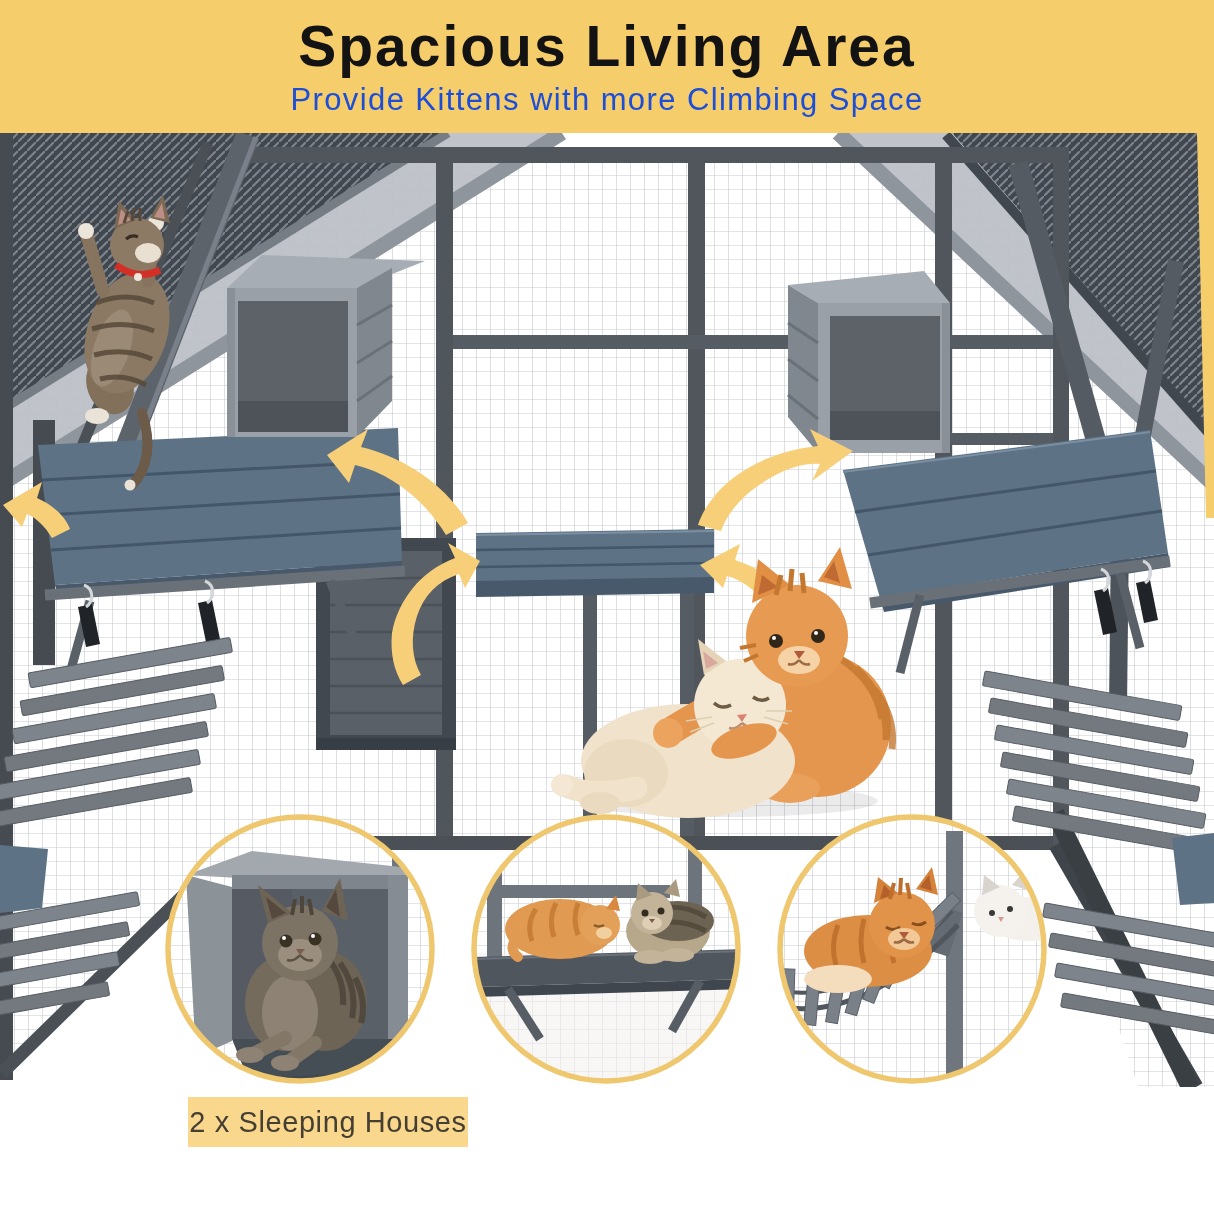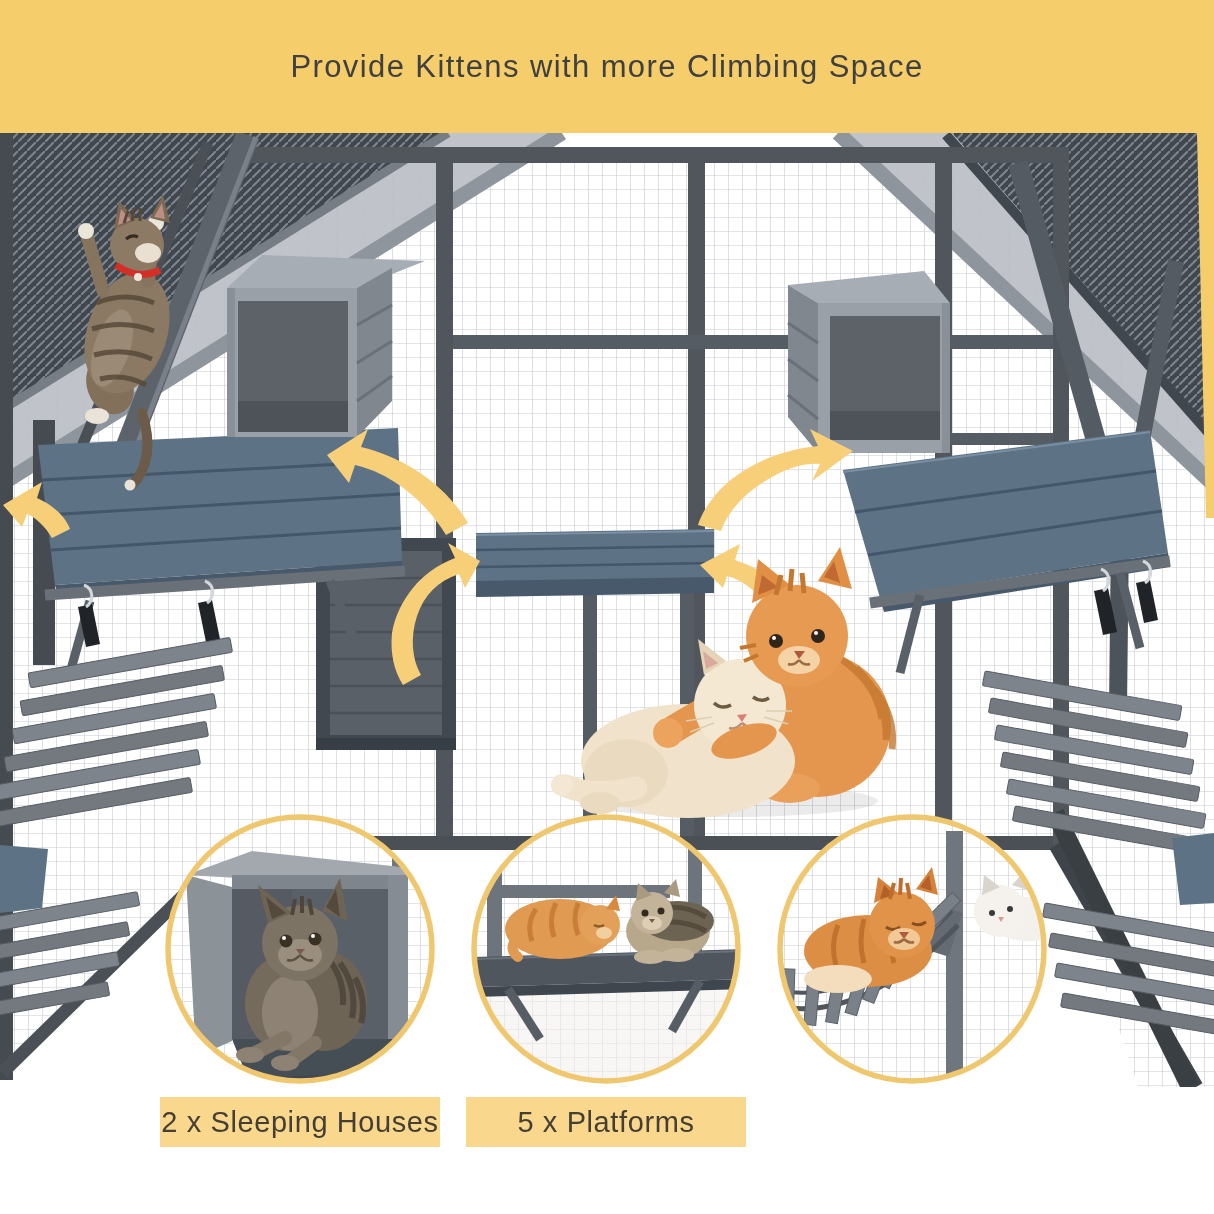--- a/index.html
+++ b/index.html
@@ -5,37 +5,38 @@
   html,body{margin:0;padding:0;background:#ffffff;}
   .page{
     position:relative;width:1214px;height:1214px;overflow:hidden;background:#ffffff;
     font-family:"Liberation Sans", sans-serif;
   }
   .banner{
     position:absolute;top:0;left:0;width:1214px;height:133px;background:#F6CD6B;
     display:flex;flex-direction:column;align-items:center;justify-content:center;gap:9px;
   }
   .banner-title{font-size:57px;font-weight:700;color:#131313;letter-spacing:2px;line-height:1;}
-  .banner-subtitle{font-size:31px;font-weight:400;color:#404040;letter-spacing:1.4px;line-height:1;}
+  .banner-subtitle{font-size:31px;font-weight:400;color:#1d4ed8;letter-spacing:1.4px;line-height:1;}
   .scene-svg{position:absolute;top:133px;left:0;width:1214px;height:954px;display:block;}
   .feature-label{
     position:absolute;top:1097px;width:280px;height:50px;background:#F9D78D;
     display:flex;align-items:center;justify-content:center;
-    font-size:29px;color:#453e33;letter-spacing:.6px;white-space:nowrap;
+    font-size:29px;color:#453e33;letter-spacing:.6px;white-space:nowrap;margin-left:28px;
   }
   .feature-label.f1{left:160px}
   .feature-label.f2{left:466px}
   .feature-label.f3{left:772px}
 </style>
 </head>
 <body>
 
 <div class="page">
 
   <div class="banner">
+    <div class="banner-title">Spacious Living Area</div>
     <div class="banner-subtitle">Provide Kittens with more Climbing Space</div>
   </div>
 
   <svg class="scene-svg" viewBox="0 0 1214 954">
     <defs>
       <pattern id="mesh" width="14" height="14" patternUnits="userSpaceOnUse">
         <path d="M0 0H14M0 0V14" stroke="#c6cad0" stroke-width="1.2" fill="none"></path>
       </pattern>
       <pattern id="roofhatch" width="9" height="9" patternUnits="userSpaceOnUse">
         <rect width="9" height="9" fill="#41474e"></rect>
@@ -461,15 +462,14 @@
         <path d="M904,806 q-5,5 -10,3 M904,806 q5,5 10,3" stroke="#9c6a45" stroke-width="2.5" fill="none"></path>
       </g>
     </g>
 
     <circle cx="300" cy="816" r="132" fill="none" stroke="#EFC76F" stroke-width="5.5"></circle>
     <circle cx="606" cy="816" r="132" fill="none" stroke="#EFC76F" stroke-width="5.5"></circle>
     <circle cx="912" cy="816" r="132" fill="none" stroke="#EFC76F" stroke-width="5.5"></circle>
   </svg>
 
   <div class="feature-label f1">2 x Sleeping Houses</div>
-  <div class="feature-label f2">5 x Platforms</div>
 
 </div>
 
 </body></html>

